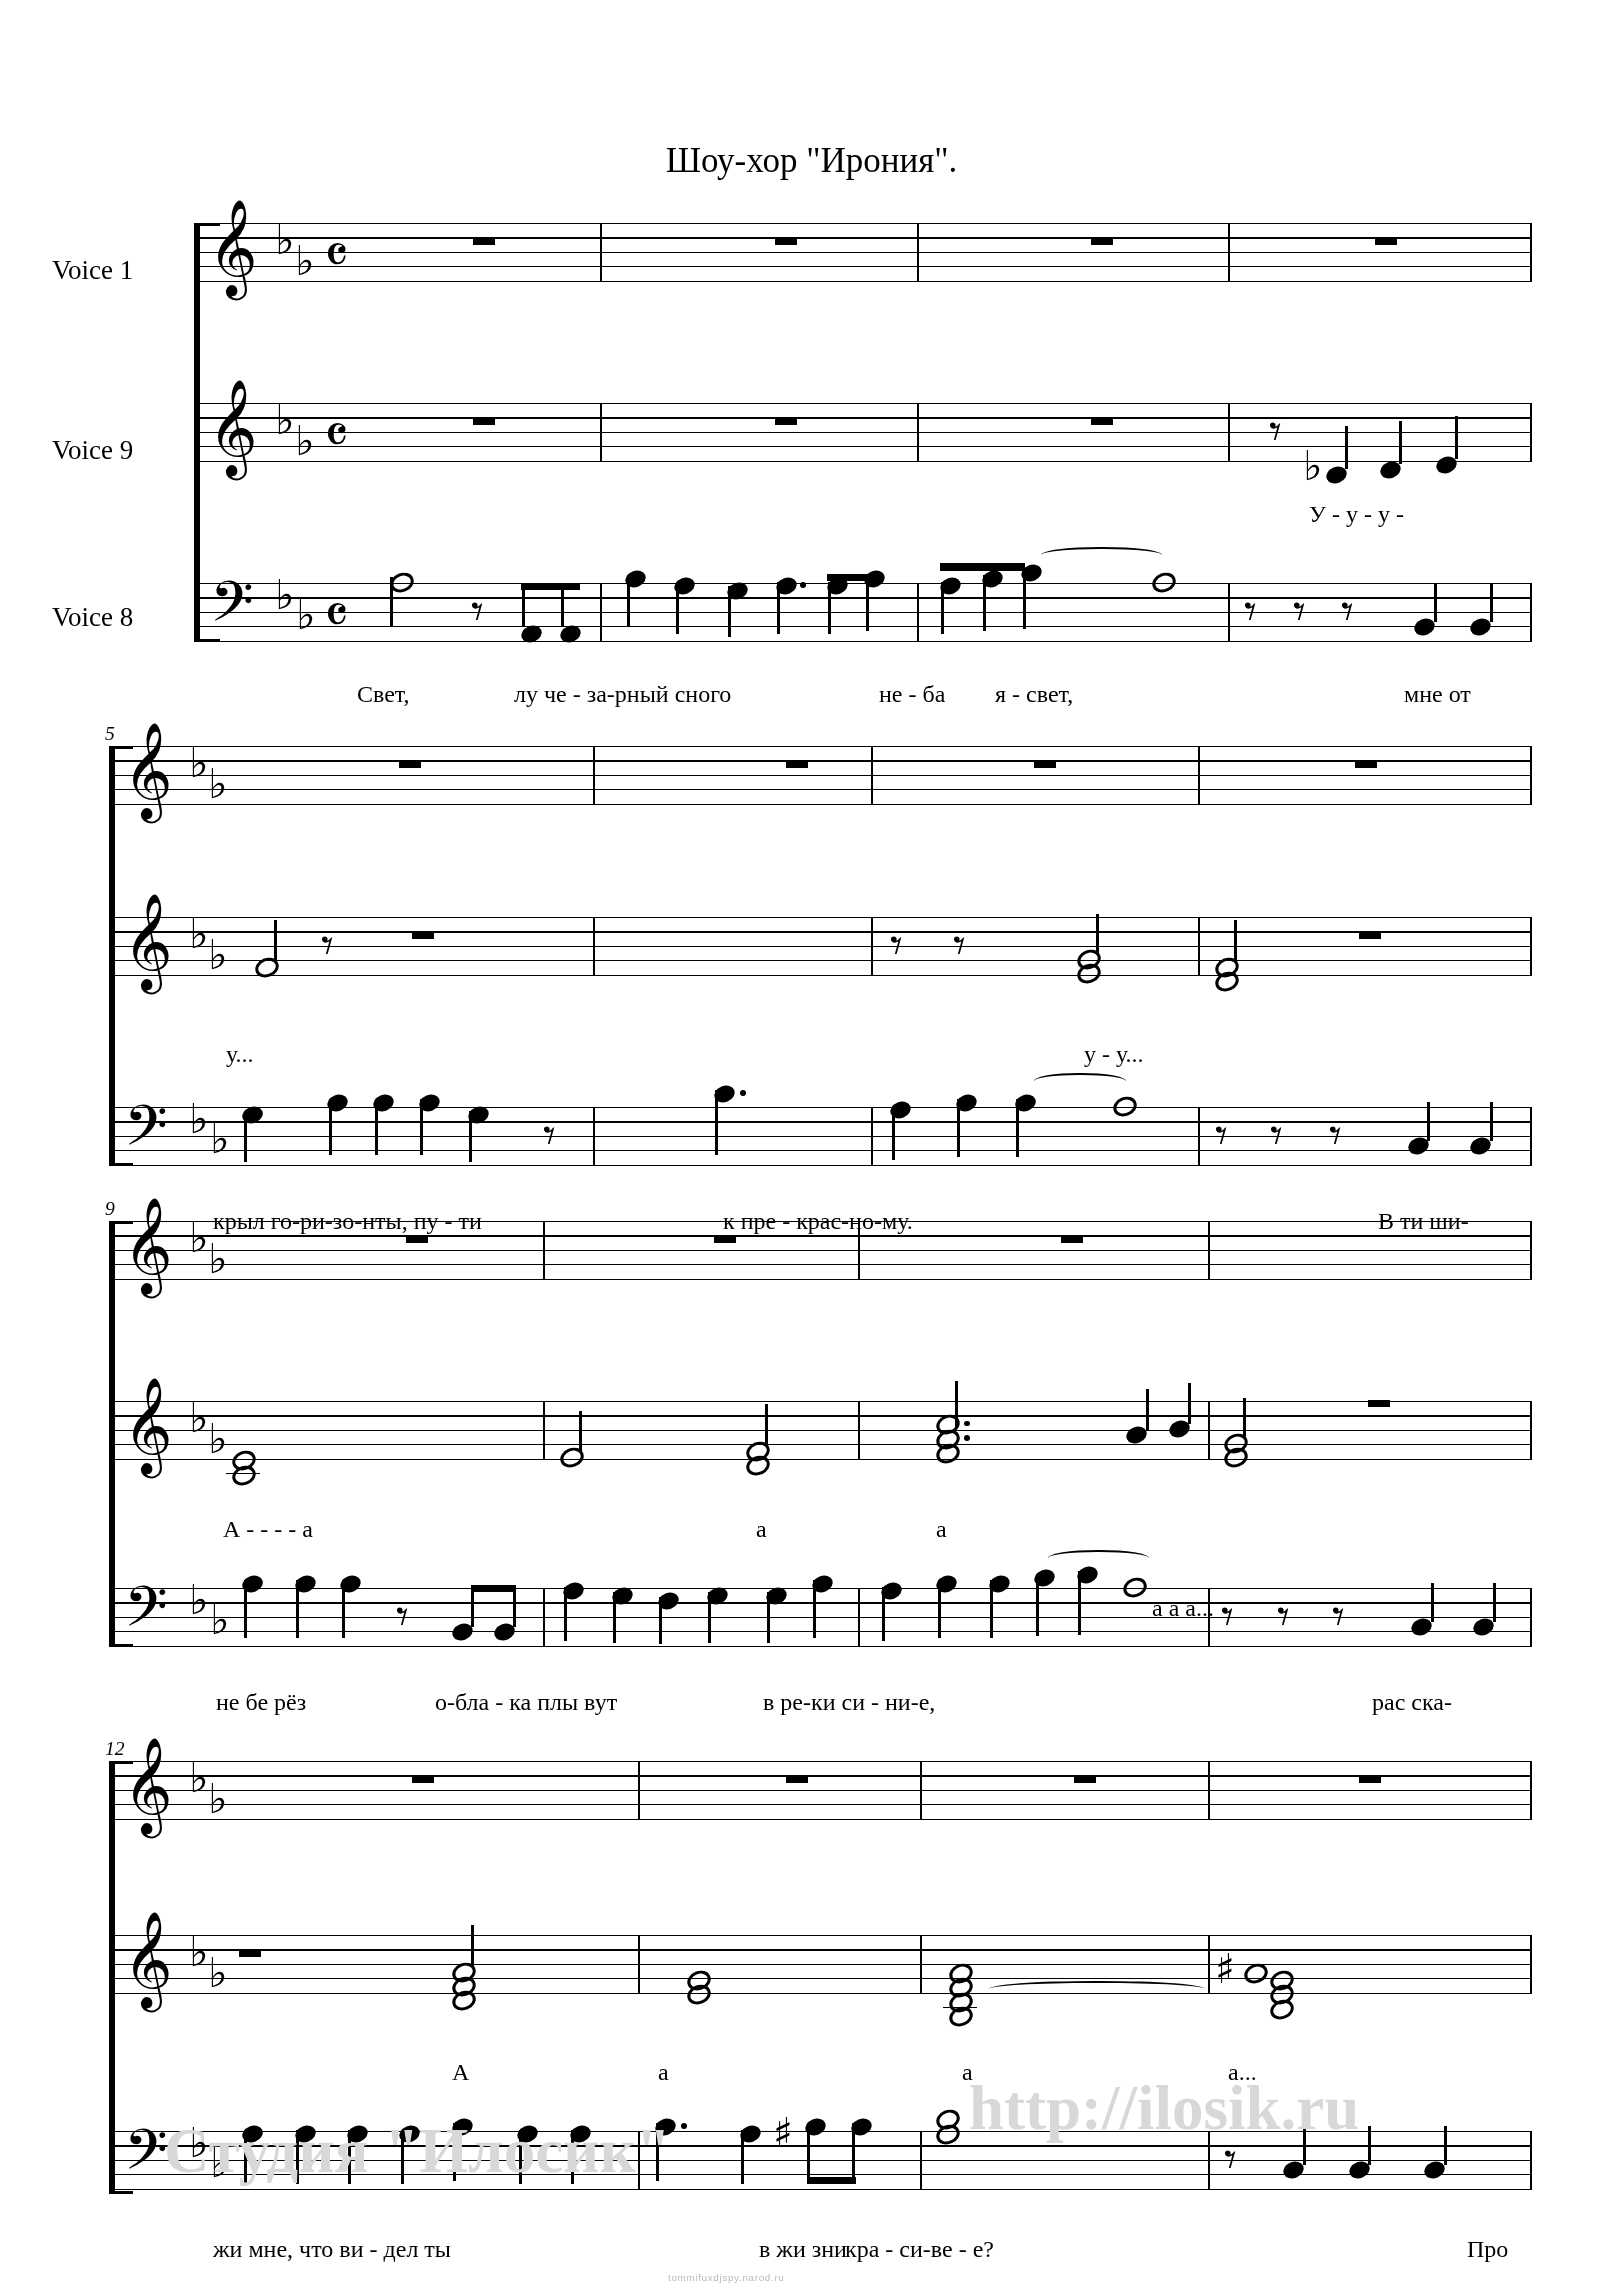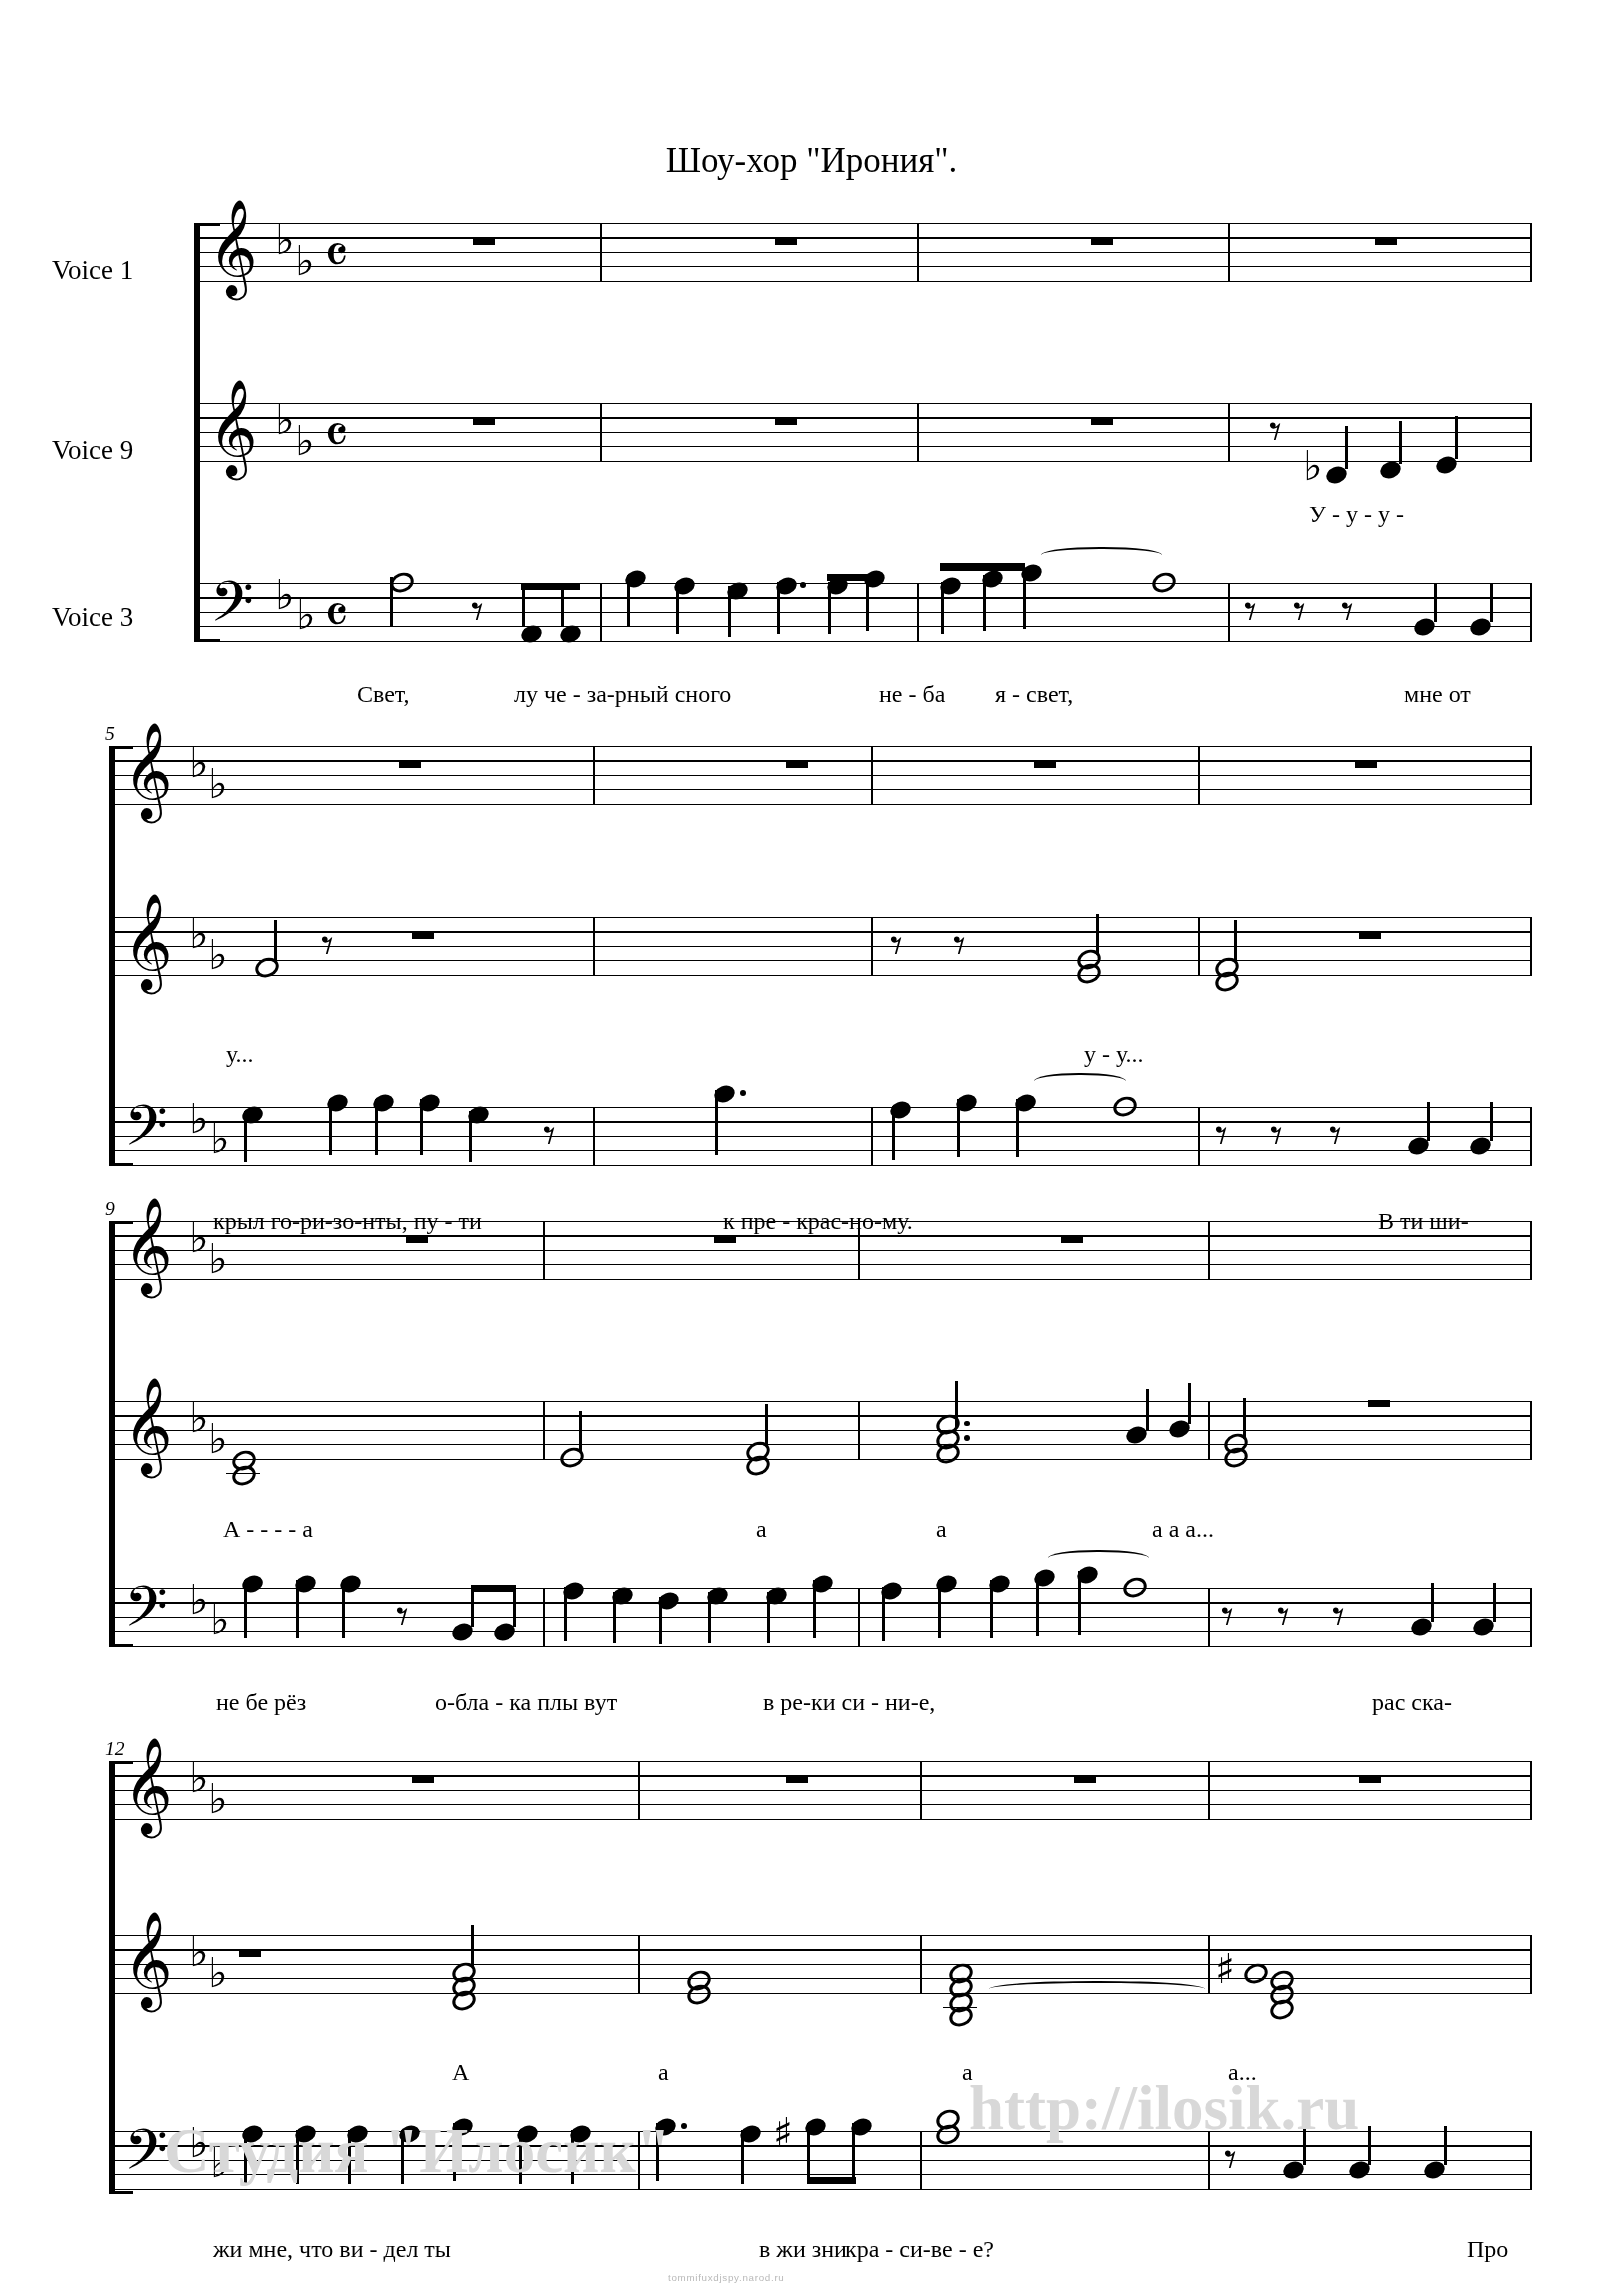--- a/index.html
+++ b/index.html
@@ -197,21 +197,21 @@
 <body>
 
 <div class="page">
 
   <div class="subtitle">Шоу-хор "Ирония".</div>
 
   <div class="system" style="top:0;">
 
     <div class="voice-label" style="left:52px; top:255px;">Voice 1</div>
     <div class="voice-label" style="left:52px; top:435px;">Voice 9</div>
-    <div class="voice-label" style="left:52px; top:602px;">Voice 3</div>
+    <div class="voice-label" style="left:52px; top:602px;">Voice 8</div>
 
     <div class="thickbar" style="left:194px; top:223px; height:419px;"></div>
     <div class="line" style="left:194px; top:223px; width:26px; height:2.6px;"></div>
     <div class="line" style="left:194px; top:639px; width:26px; height:2.6px;"></div>
 
     <div class="staff" style="top:223px;">
       <div class="line" style="left:196px; top:0px;   width:1336px;"></div>
       <div class="line" style="left:196px; top:14.4px;  width:1336px;"></div>
       <div class="line" style="left:196px; top:29px;  width:1336px;"></div>
       <div class="line" style="left:196px; top:43px;  width:1336px;"></div>
@@ -485,21 +485,21 @@
       <div class="barline" style="left:1208px; top:0; height:59px;"></div>
       <div class="notehead hollow" style="left:1224px; top:33px;"></div>
       <div class="notehead hollow" style="left:1224px; top:47px;"></div>
       <div class="stem" style="left:1243px; top:-3.3px; height:41px;"></div>
       <div class="rest-whole" style="left:1368px; top:-1.3px;"></div>
       <div class="barline" style="left:1530px; top:0; height:59px;"></div>
     </div>
     <div class="lyric" style="left:223px; top:1516px;">А  -      -      -      -  а</div>
     <div class="lyric" style="left:756px; top:1516px;">а</div>
     <div class="lyric" style="left:936px; top:1516px;">а</div>
-    <div class="lyric" style="left:1152px; top:1516px;">а  а  а...</div>
+    <div class="lyric" style="left:1152px; top:1595px;">а  а  а...</div>
 
     <div class="staff" style="top:1588px;">
       <div class="line" style="left:111px; top:0px;  width:1421px;"></div>
       <div class="line" style="left:111px; top:14.4px; width:1421px;"></div>
       <div class="line" style="left:111px; top:29px; width:1421px;"></div>
       <div class="line" style="left:111px; top:43px; width:1421px;"></div>
       <div class="line" style="left:111px; top:58px; width:1421px;"></div>
       <div class="clef bass" style="left:124px; top:-7.9px;">𝄢</div>
       <div class="acc" style="left:189px; top:-7.9px;">♭</div>
       <div class="acc" style="left:210px; top:11.8px;">♭</div>

